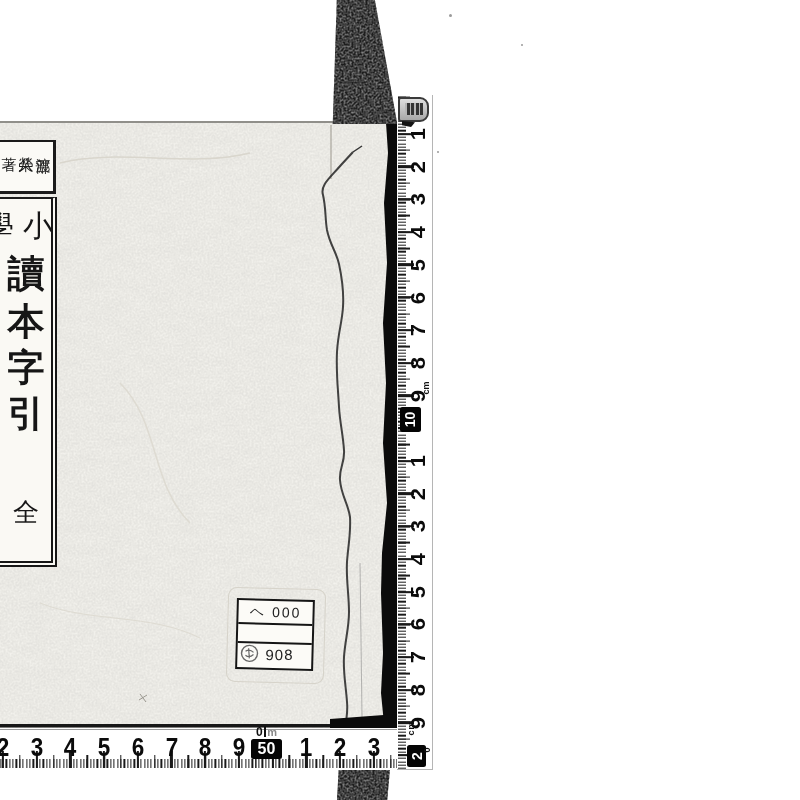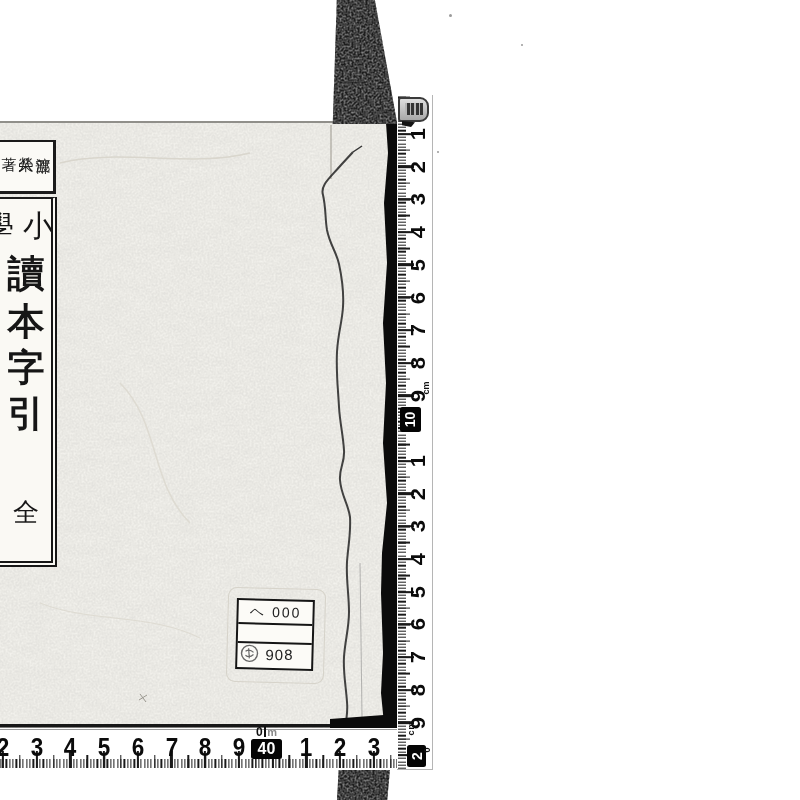--- a/index.html
+++ b/index.html
@@ -206,21 +206,21 @@
         <span class="h-num" style="left: 294.3px;">1</span>
         <span class="h-num" style="left: 328px;">2</span>
         <span class="h-num" style="left: 361.7px;">3</span>
         <span class="h-num" style="left: 395.4px;">4</span>
       </div>
     <div class="badge40-top">
       <span class="b0">0</span>
       <span class="bdiv"></span>
       <span class="bm">m</span>
     </div>
-    <div class="badge40">40</div>
+    <div class="badge40">50</div>
   </div>
 
   <div id="v-ruler">
     <div class="v-ticks v-mm"></div>
     <div class="v-ticks v-half"></div>
     <div class="v-ticks v-cm"></div>
     <div class="clip">
       <div class="clip-inner"></div>
     </div>
     <div class="clip-tab"></div>

